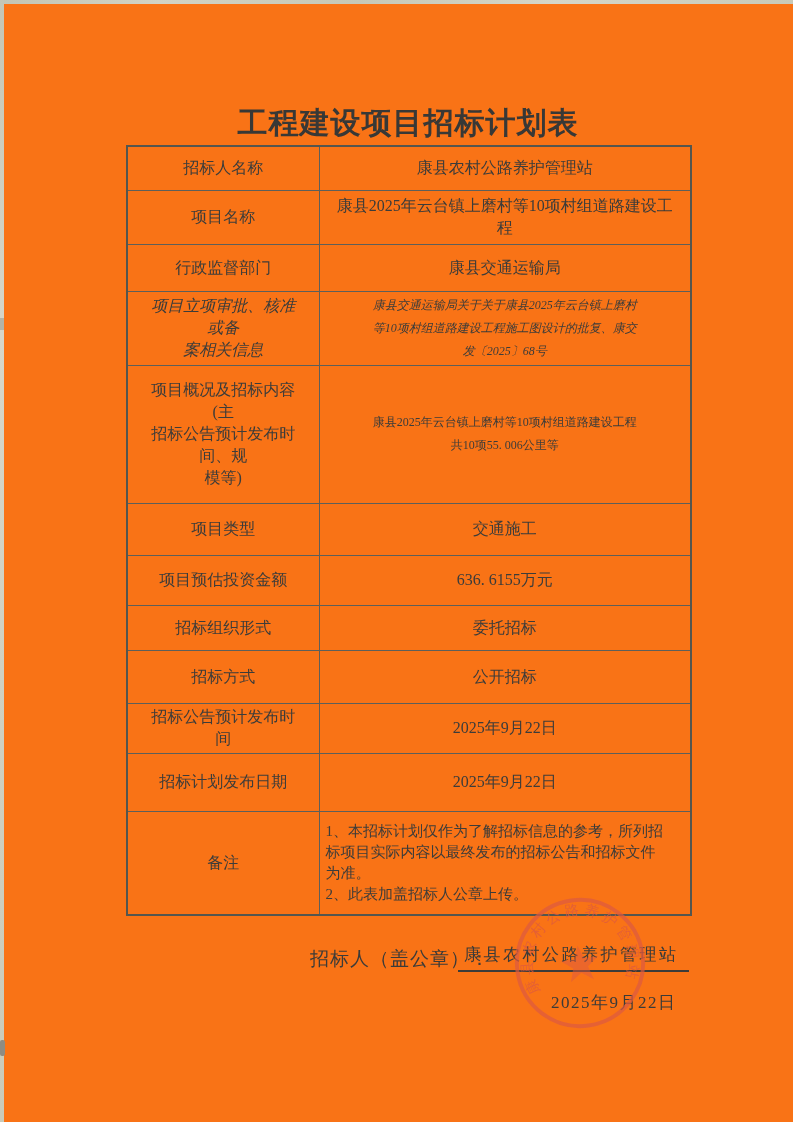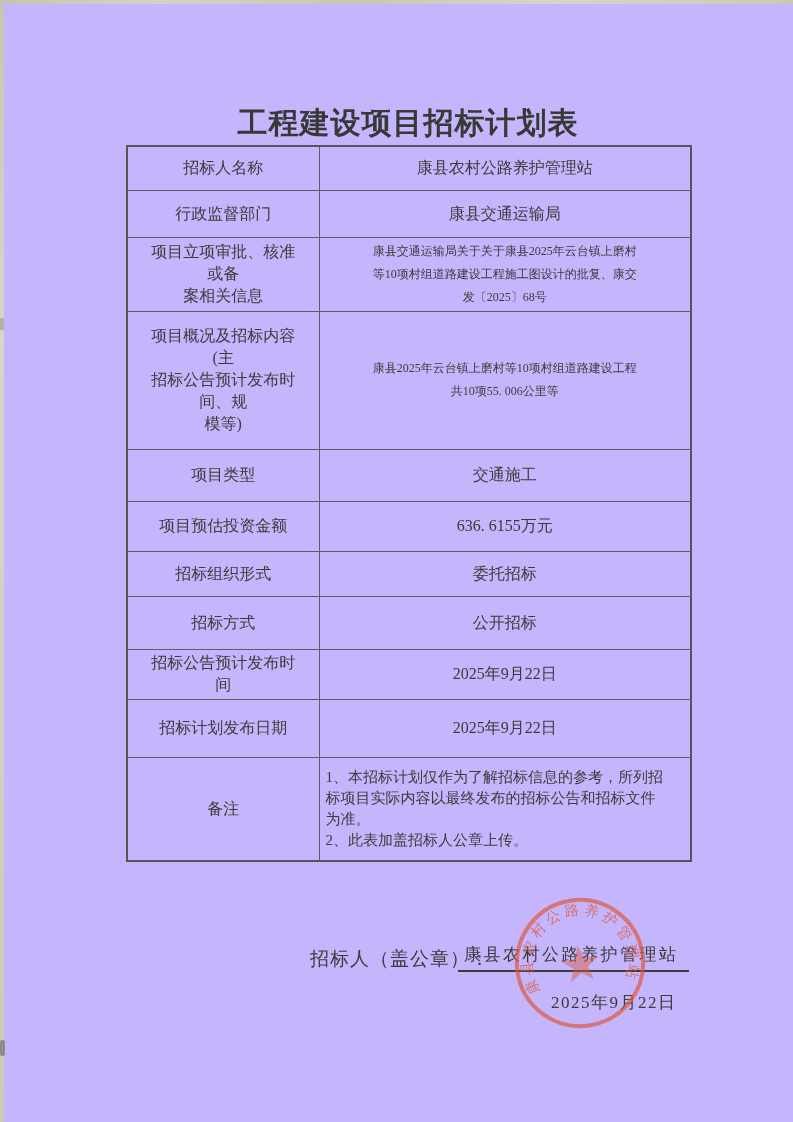--- a/index.html
+++ b/index.html
@@ -4,21 +4,21 @@
 <style>
   html,body{margin:0;padding:0;}
   body{
     width:793px;height:1122px;
     background:#fbfbf8;
     font-family:"Liberation Serif","DejaVu Serif",serif;
     color:#3b3b39;
     position:relative;
     overflow:hidden;
   }
-  .page{position:absolute;inset:0;background:#c4b5fd;}
+  .page{position:absolute;inset:0;background:#f97316;}
   
   .edge-top{position:absolute;left:0;top:0;width:793px;height:4px;
     background:linear-gradient(90deg,#c3c5b4 0%,#d2d3c5 20%,#c6c8b7 45%,#d5d6c9 70%,#c8cab9 100%);}
   .edge-left{position:absolute;left:0;top:0;width:4px;height:1122px;
     background:linear-gradient(180deg,#c4c6b5 0%,#d6d7ca 30%,#cfd1c2 60%,#c9cbba 100%);}
   .speck-1{position:absolute;left:0;top:1040px;width:5px;height:16px;background:#8e8c83;border-radius:2px;}
   .speck-2{position:absolute;left:0;top:318px;width:4px;height:12px;background:#b2b3a6;}
 
   .doc-title{
     position:absolute;left:126px;top:103px;width:564px;
@@ -38,21 +38,21 @@
     vertical-align:middle;
     padding:2px 16px;
     font-size:16px;
     color:#3c3c3a;
   }
   td.lbl{text-align:center;white-space:pre-line;line-height:22px;}
   td.val{text-align:center;white-space:pre-line;line-height:22px;}
   td.val.multi{font-size:12px;line-height:23px;}
   td.val.left{text-align:left;font-size:15px;line-height:21px;padding-left:6px;}
   tr.r0{height:44px;} tr.r1{height:54px;} tr.r2{height:47px;margin-top:16px;}
-  tr.r3{height:62px;} tr.r4{height:138px;} tr.r5{height:52px;}
+  tr.r3{height:62px;font-style:italic;} tr.r4{height:138px;} tr.r5{height:52px;}
   tr.r6{height:50px;} tr.r7{height:45px;} tr.r8{height:53px;}
   tr.r9{height:50px;margin-top:44px;} tr.r10{height:58px;margin-left:16px;} tr.r11{height:104px;}
 
   .sign-label{position:absolute;left:310px;top:946px;font-size:19px;letter-spacing:1px;}
   .sign-name{
     position:absolute;left:458px;top:943px;
     font-size:17px;letter-spacing:2.5px;
     padding:0 10px 4px 6px;
     border-bottom:2px solid #3c3c3a;
   }
@@ -79,20 +79,24 @@
 
   <table class="plan">
     <colgroup>
         <col class="c-label">
         <col class="c-value">
       </colgroup>
     <tbody>
       <tr class="r0">
         <td class="lbl">招标人名称</td>
         <td class="val">康县农村公路养护管理站</td>
+      </tr>
+      <tr class="r1">
+        <td class="lbl">项目名称</td>
+        <td class="val">康县2025年云台镇上磨村等10项村组道路建设工程</td>
       </tr>
       <tr class="r2">
         <td class="lbl">行政监督部门</td>
         <td class="val">康县交通运输局</td>
       </tr>
       <tr class="r3">
         <td class="lbl">项目立项审批、核准或备
 案相关信息</td>
         <td class="val multi">康县交通运输局关于关于康县2025年云台镇上磨村
 等10项村组道路建设工程施工图设计的批复、康交

